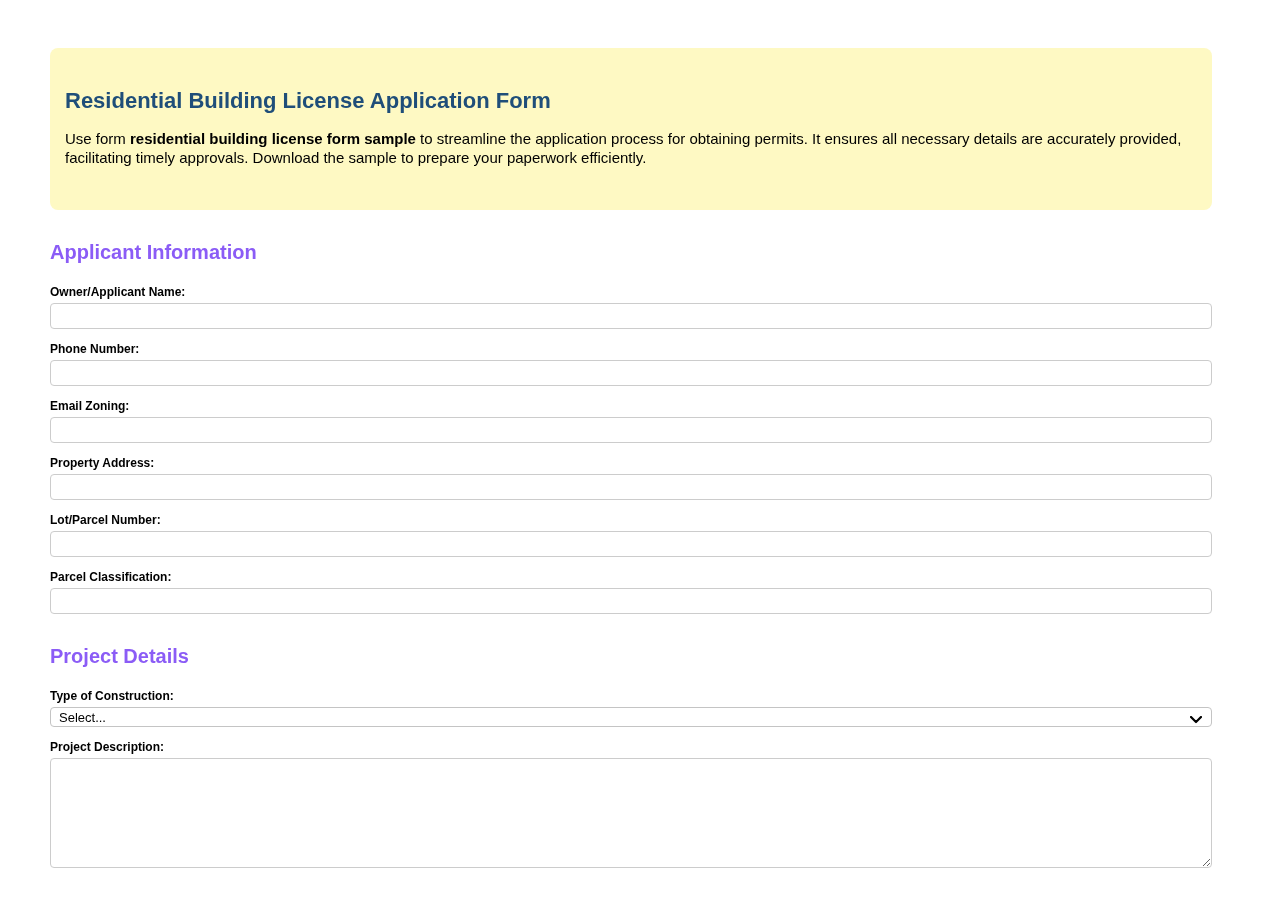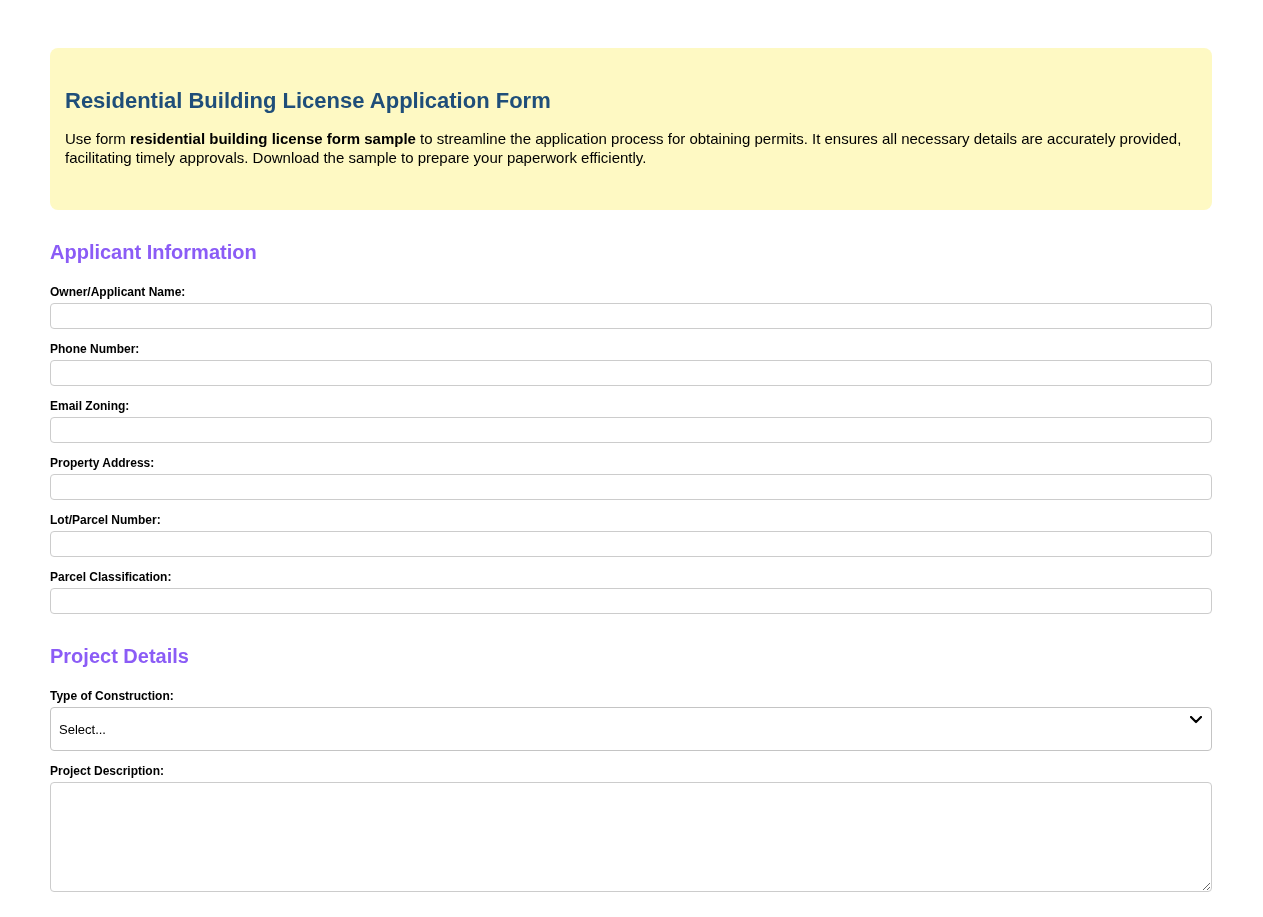--- a/index.html
+++ b/index.html
@@ -63,21 +63,21 @@
     background: #ffffff;
     font-family: "Liberation Sans", sans-serif;
     font-size: 13px;
     padding: 0 8px;
     outline: none;
   }
   .select-wrap { position: relative; }
   .field select {
     display: block;
     width: 100%;
-    height: 44px;
+    height: 20px;
     border: 1px solid #c4c4c4;
     border-radius: 4px;
     background: #ffffff;
     font-family: "Liberation Sans", sans-serif;
     font-size: 13px;
     color: #000000;
     padding: 0 28px 0 8px;
     -webkit-appearance: none;
     -moz-appearance: none;
     appearance: none;

